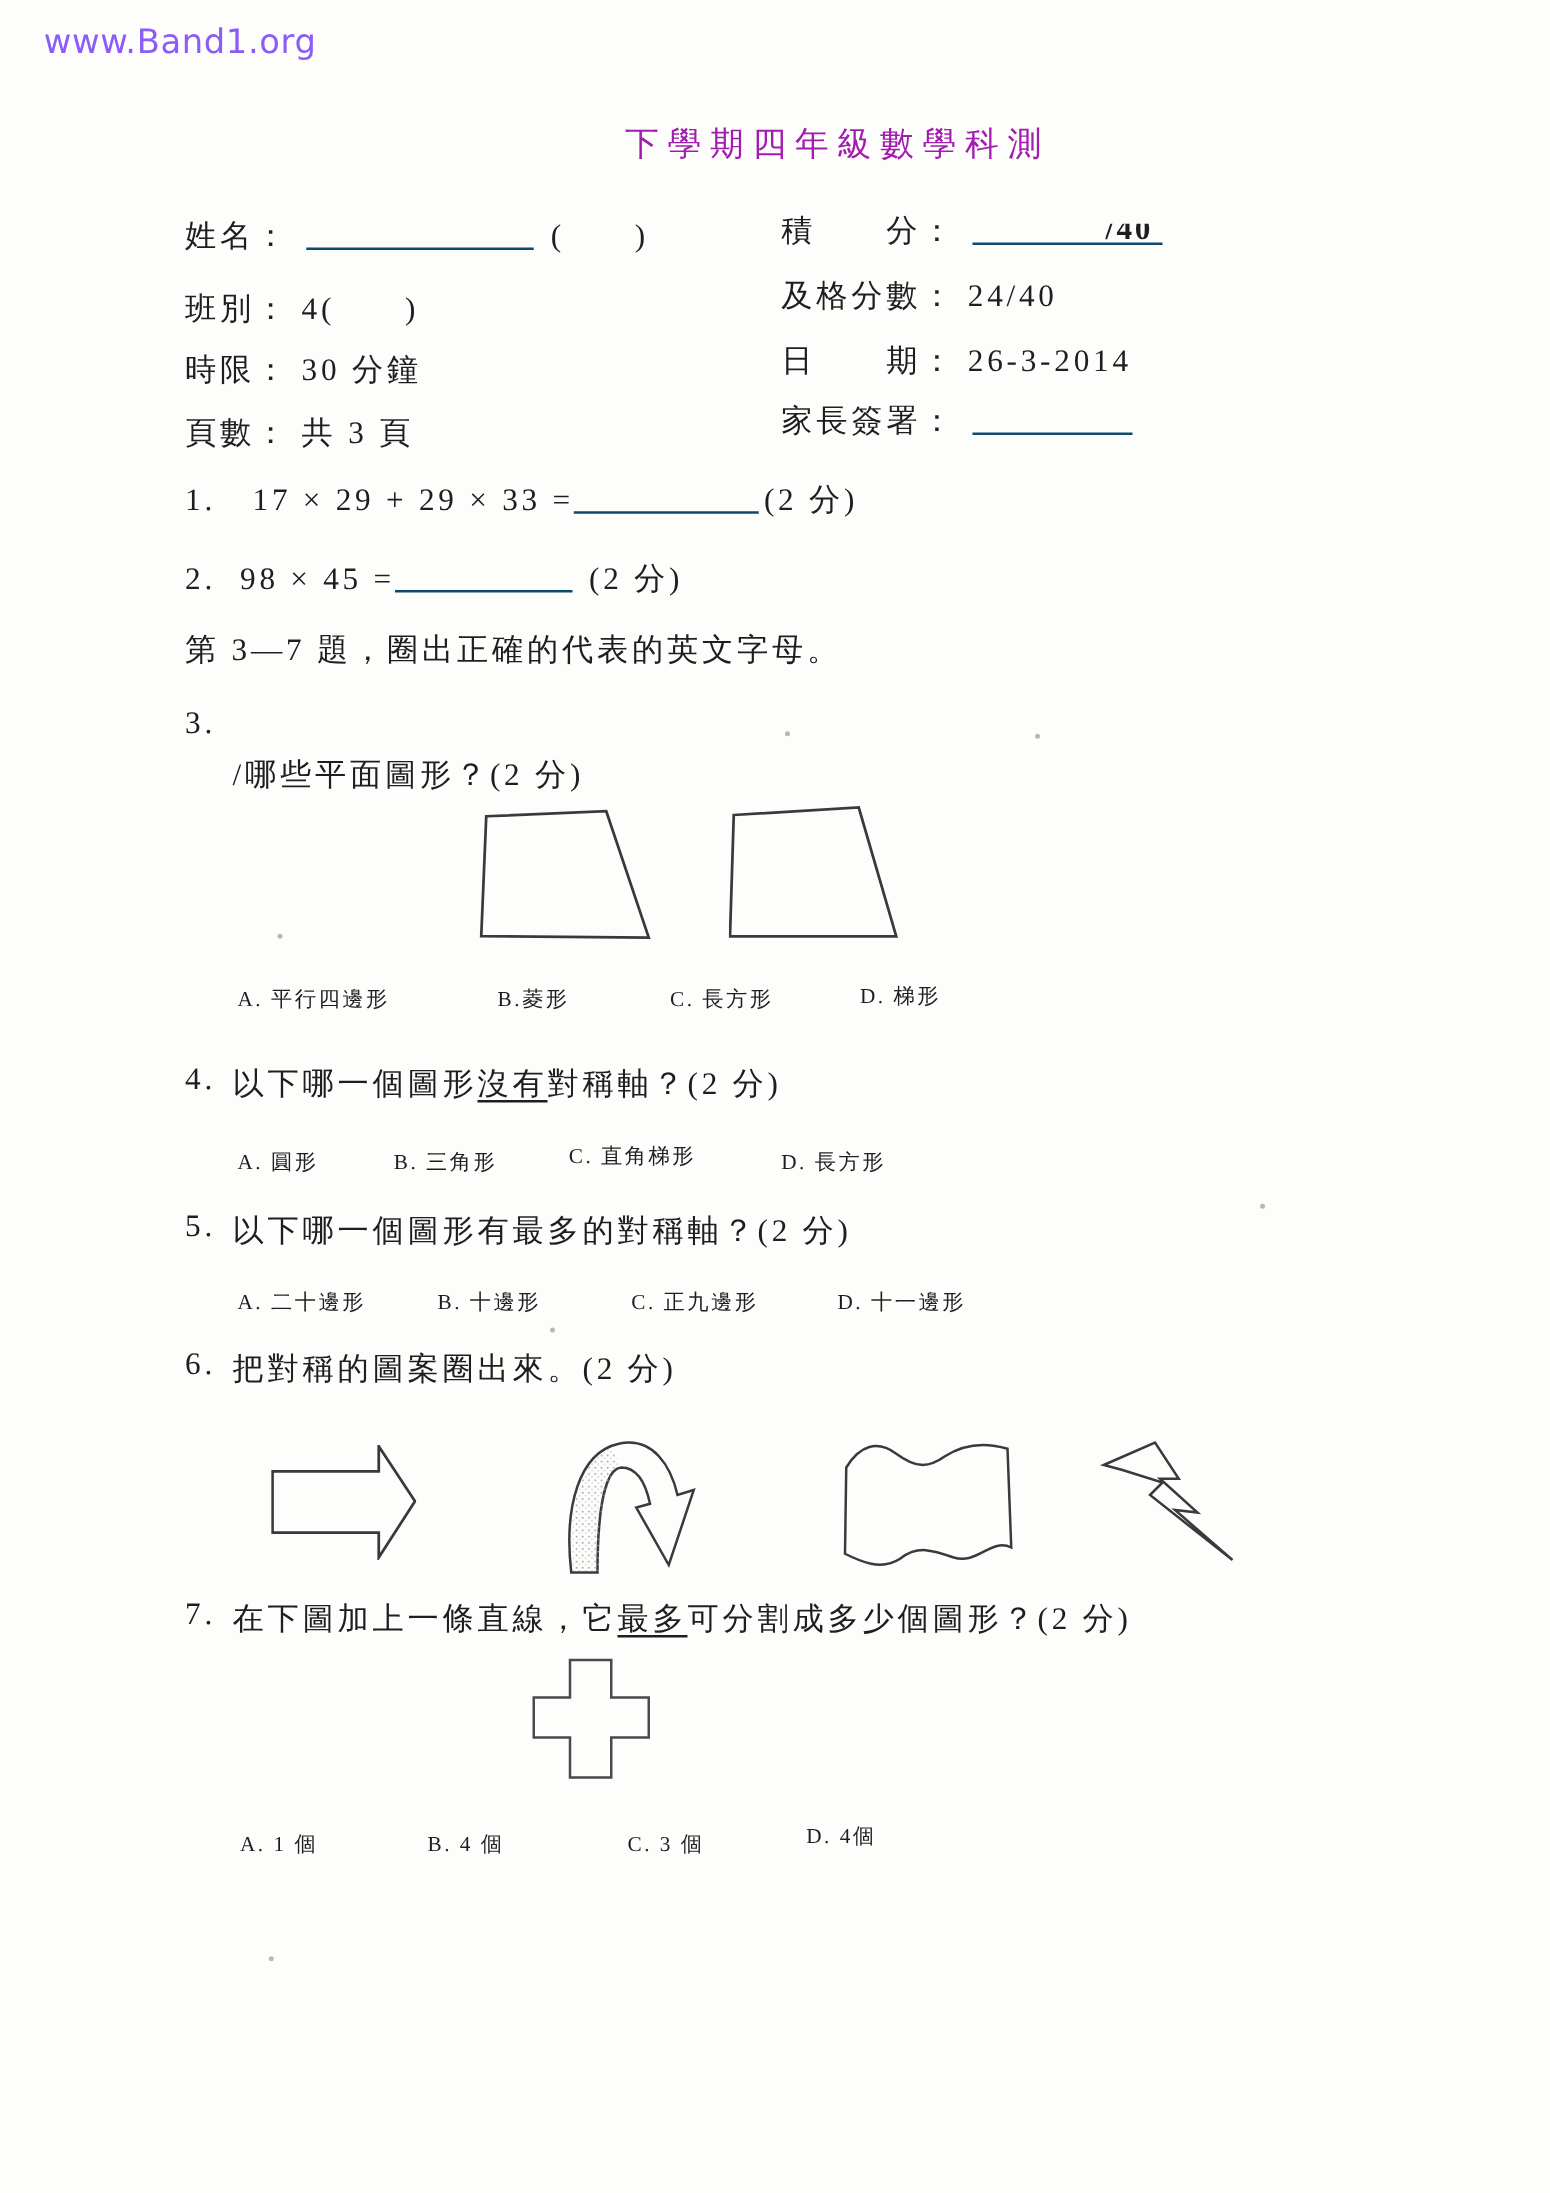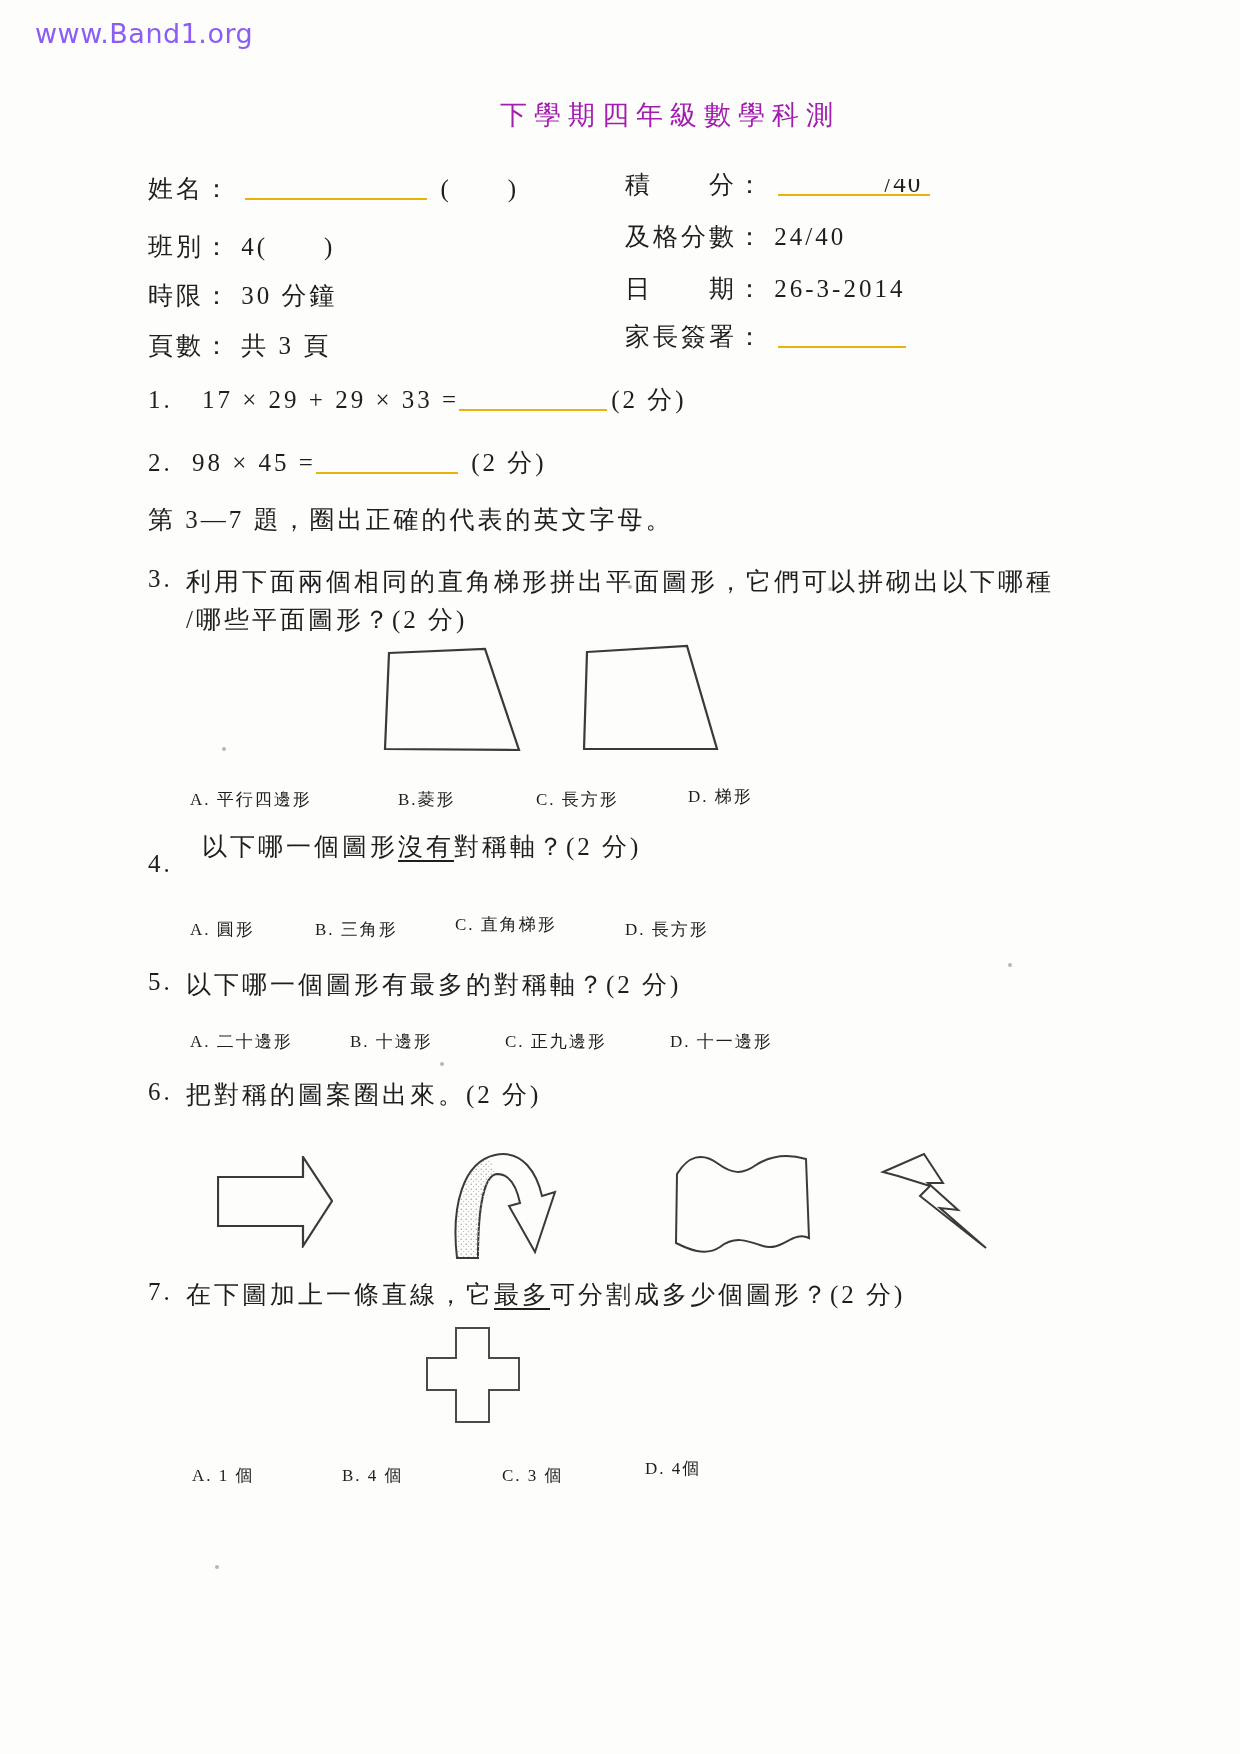--- a/index.html
+++ b/index.html
@@ -8,22 +8,22 @@
     background:#fdfdfc; overflow:hidden;
     font-family:"Liberation Serif","DejaVu Serif",serif;
     color:#1e1e1e;
   }
   .abs { position:absolute; white-space:nowrap; }
   .watermark { font-family:"DejaVu Sans","Liberation Sans",sans-serif; font-size:27px; color:#8b5cf6; letter-spacing:0.5px; }
   .title { font-size:27px; letter-spacing:7px; color:#a21caf; }
   .line  { font-size:25px; letter-spacing:3px; }
   .opts span { position:absolute; font-size:17px; letter-spacing:2px; }
   .blank {
-    display:inline-block; height:0.9em; border-bottom:2px solid #eab308;
-    transform:translateY(3px); margin:0 4px;
+    display:inline-block; height:0.9em; border-bottom:2px solid #0c4a6e;
+    transform:translateY(3px); margin:0 4px;font-weight:bold;
   }
   .ul { text-decoration:underline; text-underline-offset:5px; text-decoration-thickness:2px; }
   .score-blank { position:relative; }
   .score-val {
     position:absolute; right:8px; bottom:-4px; font-size:25px; letter-spacing:2px;
     clip-path: inset(9px 0 0 0);
   }
   .fig { position:absolute; }
   .fig svg { display:block; }
   .dot { position:absolute; width:4px; height:4px; border-radius:50%; background:#9a9a9a; opacity:0.7; }
@@ -79,21 +79,20 @@
 
   <div class="abs line" style="left:148px;top:446px;">
     <span>2.</span>
     <span style="margin-left:10px;">98 × 45 =</span><span class="blank" style="width:142px;margin-left:0;"></span>
     <span>(2 分)</span>
   </div>
 
   <div class="abs line" style="left:148px;top:503px;">第 3—7 題，圈出正確的代表的英文字母。</div>
 
   <div class="abs line" style="left:148px;top:565px;">3.</div>
-  <div class="abs line" style="left:186px;top:565px;">利用下面兩個相同的直角梯形拼出平面圖形，它們可以拼砌出以下哪種</div>
   <div class="abs line" style="left:186px;top:603px;">/哪些平面圖形？(2 分)</div>
 
   <div class="fig" style="left:383px;top:646px;">
     <svg width="138" height="108" viewBox="0 0 138 108">
       <polygon points="6,7 102,3 136,104 2,103" fill="none" stroke="#3a3a3a" stroke-width="2.2"></polygon>
     </svg>
   </div>
   <div class="fig" style="left:583px;top:643px;">
     <svg width="137" height="111" viewBox="0 0 137 111">
       <polygon points="4,9 104,3 134,106 1,106" fill="none" stroke="#3a3a3a" stroke-width="2.2"></polygon>
@@ -101,21 +100,21 @@
   </div>
 
   <div class="opts">
     <span style="left:190px;top:788px;">A. 平行四邊形</span>
     <span style="left:398px;top:788px;">B.菱形</span>
     <span style="left:536px;top:788px;">C. 長方形</span>
     <span style="left:688px;top:785px;">D. 梯形</span>
   </div>
 
   <div class="abs line" style="left:148px;top:850px;">4.</div>
-  <div class="abs line" style="left:186px;top:830px;margin-left:16px;">
+  <div class="abs line" style="left:186px;top:850px;">
     <span>以下哪一個圖形</span><span class="ul">沒有</span><span>對稱軸？(2 分)</span>
   </div>
   <div class="opts">
     <span style="left:190px;top:918px;">A. 圓形</span>
     <span style="left:315px;top:918px;">B. 三角形</span>
     <span style="left:455px;top:913px;">C. 直角梯形</span>
     <span style="left:625px;top:918px;">D. 長方形</span>
   </div>
 
   <div class="abs line" style="left:148px;top:968px;">5.</div>

